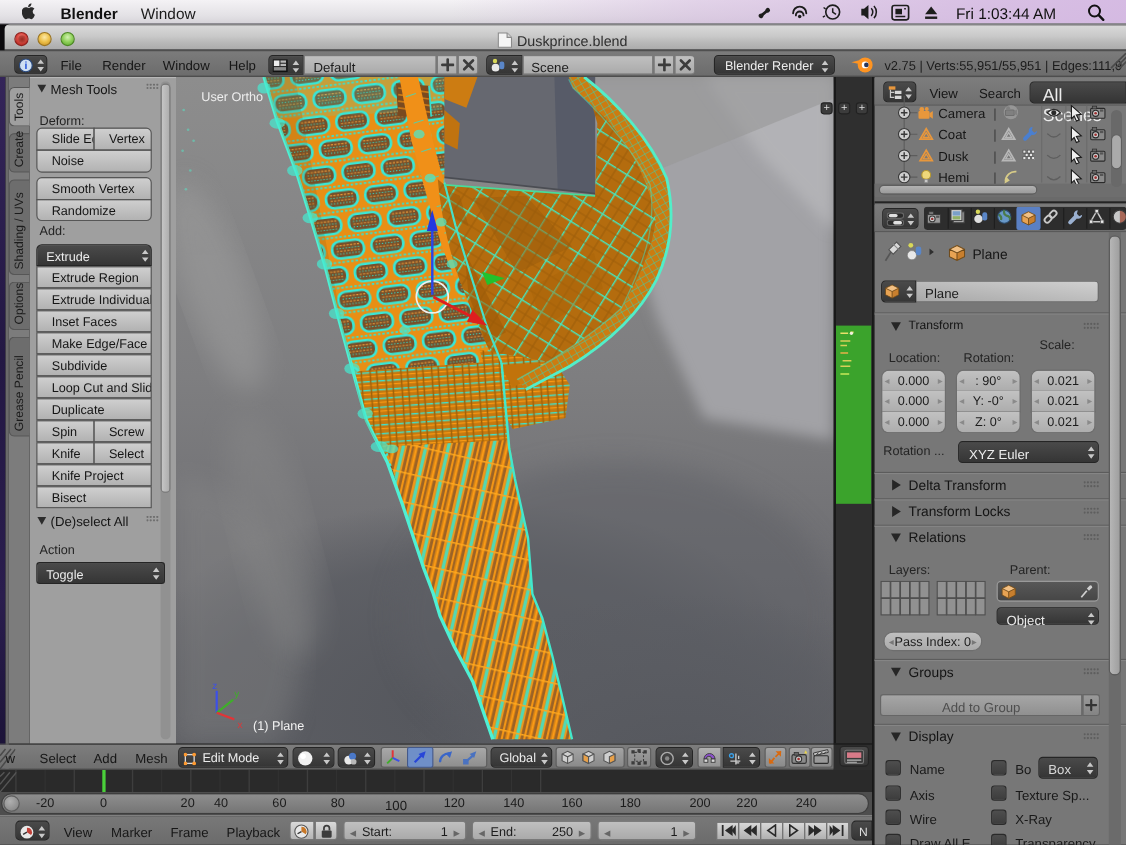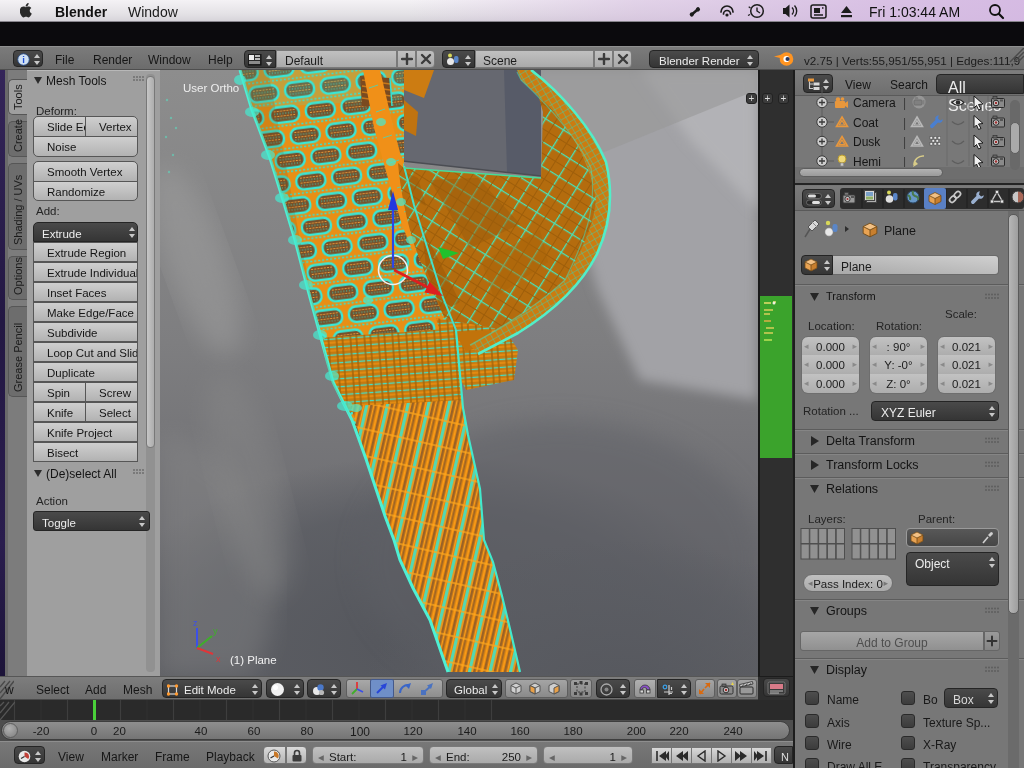--- a/index.html
+++ b/index.html
@@ -51,20 +51,31 @@
  </svg>
  <div class="abs" style="left:869px;top:4px;font-size:14px;color:#111;">Fri 1:03:44 AM</div>
  <svg class="abs" style="left:988px;top:3px;" width="17" height="17" viewBox="0 0 17 17">
         <circle cx="7" cy="7" r="5" fill="none" stroke="#111" stroke-width="1.8"></circle>
         <path d="M10.8,10.8 L15,15" stroke="#111" stroke-width="2.2" stroke-linecap="round"></path>
       </svg>
 </div>
 
 
 <div class="abs" style="left:0;top:22px;width:1024px;height:24px;background:#0b0a0d;"></div>
+<div class="abs" style="left:4px;top:22px;width:1020px;height:24px;background:linear-gradient(#d9d9d9,#c9c9c9 45%,#b9b9b9 70%,#ababab);border-top:1px solid #efefef;border-bottom:1px solid #6f6f6f;border-top-left-radius:5px;">
+ <div class="abs" style="left:9px;top:6px;width:13px;height:13px;border-radius:50%;background:radial-gradient(circle at 50% 35%,#f0837c 0%,#d8453c 45%,#a5251f 100%);border:1px solid #8e221e;"></div>
+ <div class="abs" style="left:16px;top:9px;width:7px;height:7px;border-radius:50%;background:radial-gradient(#8c1f16,#c8544a);opacity:.85;transform:translate(-3.5px,0);"></div>
+ <div class="abs" style="left:30px;top:6px;width:13px;height:13px;border-radius:50%;background:radial-gradient(circle at 50% 35%,#fbe9a8 0%,#edbf47 50%,#c08a24 100%);border:1px solid #9a7420;"></div>
+ <div class="abs" style="left:51px;top:6px;width:13px;height:13px;border-radius:50%;background:radial-gradient(circle at 50% 35%,#d2f0b2 0%,#8ed058 50%,#55a02c 100%);border:1px solid #4d8824;"></div>
+ <svg class="abs" style="left:448px;top:6px;" width="14" height="15" viewBox="0 0 14 15">
+        <path d="M1,1 h8 l4,4 v9 h-12 z" fill="#f5f5f5" stroke="#8a8a8a"></path>
+        <path d="M9,1 l0,4 4,0" fill="#d8d8d8" stroke="#8a8a8a"></path>
+      </svg>
+ <div class="abs" style="left:466px;top:7px;font-size:13px;color:#2e2e2e;">Duskprince.blend</div>
+</div>
 
 
 <div class="abs" style="left:0;top:46px;width:1024px;height:24px;background:linear-gradient(#7b7b7b,#6c6c6c);border-top:1px solid #909090;border-bottom:1px solid #4e4e4e;">
  <div class="abs ddark" style="left:13px;top:3px;width:30px;height:17px;">
   <svg class="abs" style="left:3px;top:2px;" width="13" height="13" viewBox="0 0 13 13">
           <circle cx="6.5" cy="6.5" r="5.8" fill="#cfe0f2" stroke="#2a4a80"></circle>
           <text x="6.5" y="9.8" font-size="9.5" font-weight="bold" text-anchor="middle" fill="#1d4ed8" font-family="Liberation Serif,serif">i</text>
         </svg>
   <svg class="abs" style="left:19px;top:2px;" width="8" height="13" viewBox="0 0 8 13">
           <path d="M4,1 L7,5 H1 z M4,12 L1,8 h6 z" fill="#c8c8c8"></path>
@@ -565,21 +576,21 @@
  <div class="abs" style="left:93px;top:0;width:3px;height:20px;background:#4ad03a;"></div>
  <svg class="abs" style="left:0;top:0;" width="15" height="20" viewBox="0 0 15 20">
         <path d="M0,20 L15,2 M0,13 L9,2 M0,6 L4,2" stroke="#555" stroke-width="1.3"></path>
       </svg>
 </div>
 <div class="abs" style="left:0;top:720px;width:793px;height:21px;background:#4e4e4e;">
  <div class="abs" style="left:1px;top:1px;width:789px;height:19px;background:linear-gradient(#8e8e8e,#757575);border:1px solid #3e3e3e;border-radius:10px;"></div>
  <div class="abs" style="left:3px;top:3px;width:15px;height:15px;border-radius:50%;background:radial-gradient(circle at 40% 35%,#b0b0b0,#7e7e7e);border:1px solid #5e5e5e;"></div>
  <div class="abs" style="left:21px;top:5px;width:40px;text-align:center;font-size:11.5px;color:#1b1b1b;">-20</div>
       <div class="abs" style="left:74px;top:5px;width:40px;text-align:center;font-size:11.5px;color:#1b1b1b;">0</div>
-      <div class="abs" style="left:113px;top:5px;width:40px;text-align:left;font-size:11.5px;color:#1b1b1b;">20</div>
+      <div class="abs" style="left:137px;top:5px;width:40px;text-align:right;font-size:11.5px;color:#1b1b1b;">20</div>
       <div class="abs" style="left:181px;top:5px;width:40px;text-align:center;font-size:11.5px;color:#1b1b1b;">40</div>
       <div class="abs" style="left:234px;top:5px;width:40px;text-align:center;font-size:11.5px;color:#1b1b1b;">60</div>
       <div class="abs" style="left:287px;top:5px;width:40px;text-align:center;font-size:11.5px;color:#1b1b1b;">80</div>
       <div class="abs" style="left:340px;top:5px;width:40px;text-align:center;font-size:12px;color:#1b1b1b;">100</div>
       <div class="abs" style="left:393px;top:5px;width:40px;text-align:center;font-size:11.5px;color:#1b1b1b;">120</div>
       <div class="abs" style="left:447px;top:5px;width:40px;text-align:center;font-size:11.5px;color:#1b1b1b;">140</div>
       <div class="abs" style="left:500px;top:5px;width:40px;text-align:center;font-size:11.5px;color:#1b1b1b;">160</div>
       <div class="abs" style="left:553px;top:5px;width:40px;text-align:center;font-size:11.5px;color:#1b1b1b;">180</div>
       <div class="abs" style="left:606px;top:5px;width:40px;text-align:right;font-size:11.5px;color:#1b1b1b;">200</div>
       <div class="abs" style="left:659px;top:5px;width:40px;text-align:center;font-size:11.5px;color:#1b1b1b;">220</div>
@@ -1098,21 +1109,21 @@
           <path d="M1,4 L7,7 L13,4 L7,1 Z" fill="#f2c084"></path>
           <path d="M7,7 V13 L13,10 V4 Z" fill="#c87f2e"></path>
           <path d="M7,1 L13,4 V10 L7,13 L1,10 V4 Z M1,4 L7,7 L13,4 M7,7 V13" fill="none" stroke="#6e4a1a" stroke-width="0.8"></path>
         </g>
       </svg>
       <svg class="abs" style="right:4px;top:2px;" width="12" height="14" viewBox="0 0 12 14">
         <path d="M9,1 a2,2 0 0 1 2,2 l-3,3 -2,-2 z" fill="#d0d0d0"></path>
         <path d="M6,6 L1,12" stroke="#d0d0d0" stroke-width="1.6"></path>
       </svg>
     </div>
-<div class="abs ddark" style="left:906px;top:552px;width:93px;height:34px;">
+<div class="abs ddark" style="left:906px;top:552px;width:93px;height:16px;">
       <div class="abs" style="left:8px;top:3.5px;font-size:12px;color:#ececec;">Object</div>
       <svg class="abs" style="right:2px;top:3px;" width="8" height="13" viewBox="0 0 8 13">
         <path d="M4,1 L7,5 H1 z M4,12 L1,8 h6 z" fill="#c8c8c8"></path>
       </svg>
     </div>
 <div class="abs" style="left:803px;top:574px;width:90px;height:18px;background:linear-gradient(#c0c0c0,#aaa);border:1px solid #6e6e6e;border-radius:9px;">
  <span class="abs" style="left:4px;top:3px;color:#777;font-size:9px;">◂</span>
  <div class="abs" style="left:0;top:3px;width:100%;text-align:center;font-size:11.5px;color:#1c1c1c;">Pass Index: 0</div>
  <span class="abs" style="right:4px;top:3px;color:#777;font-size:9px;">▸</span>
 </div>

